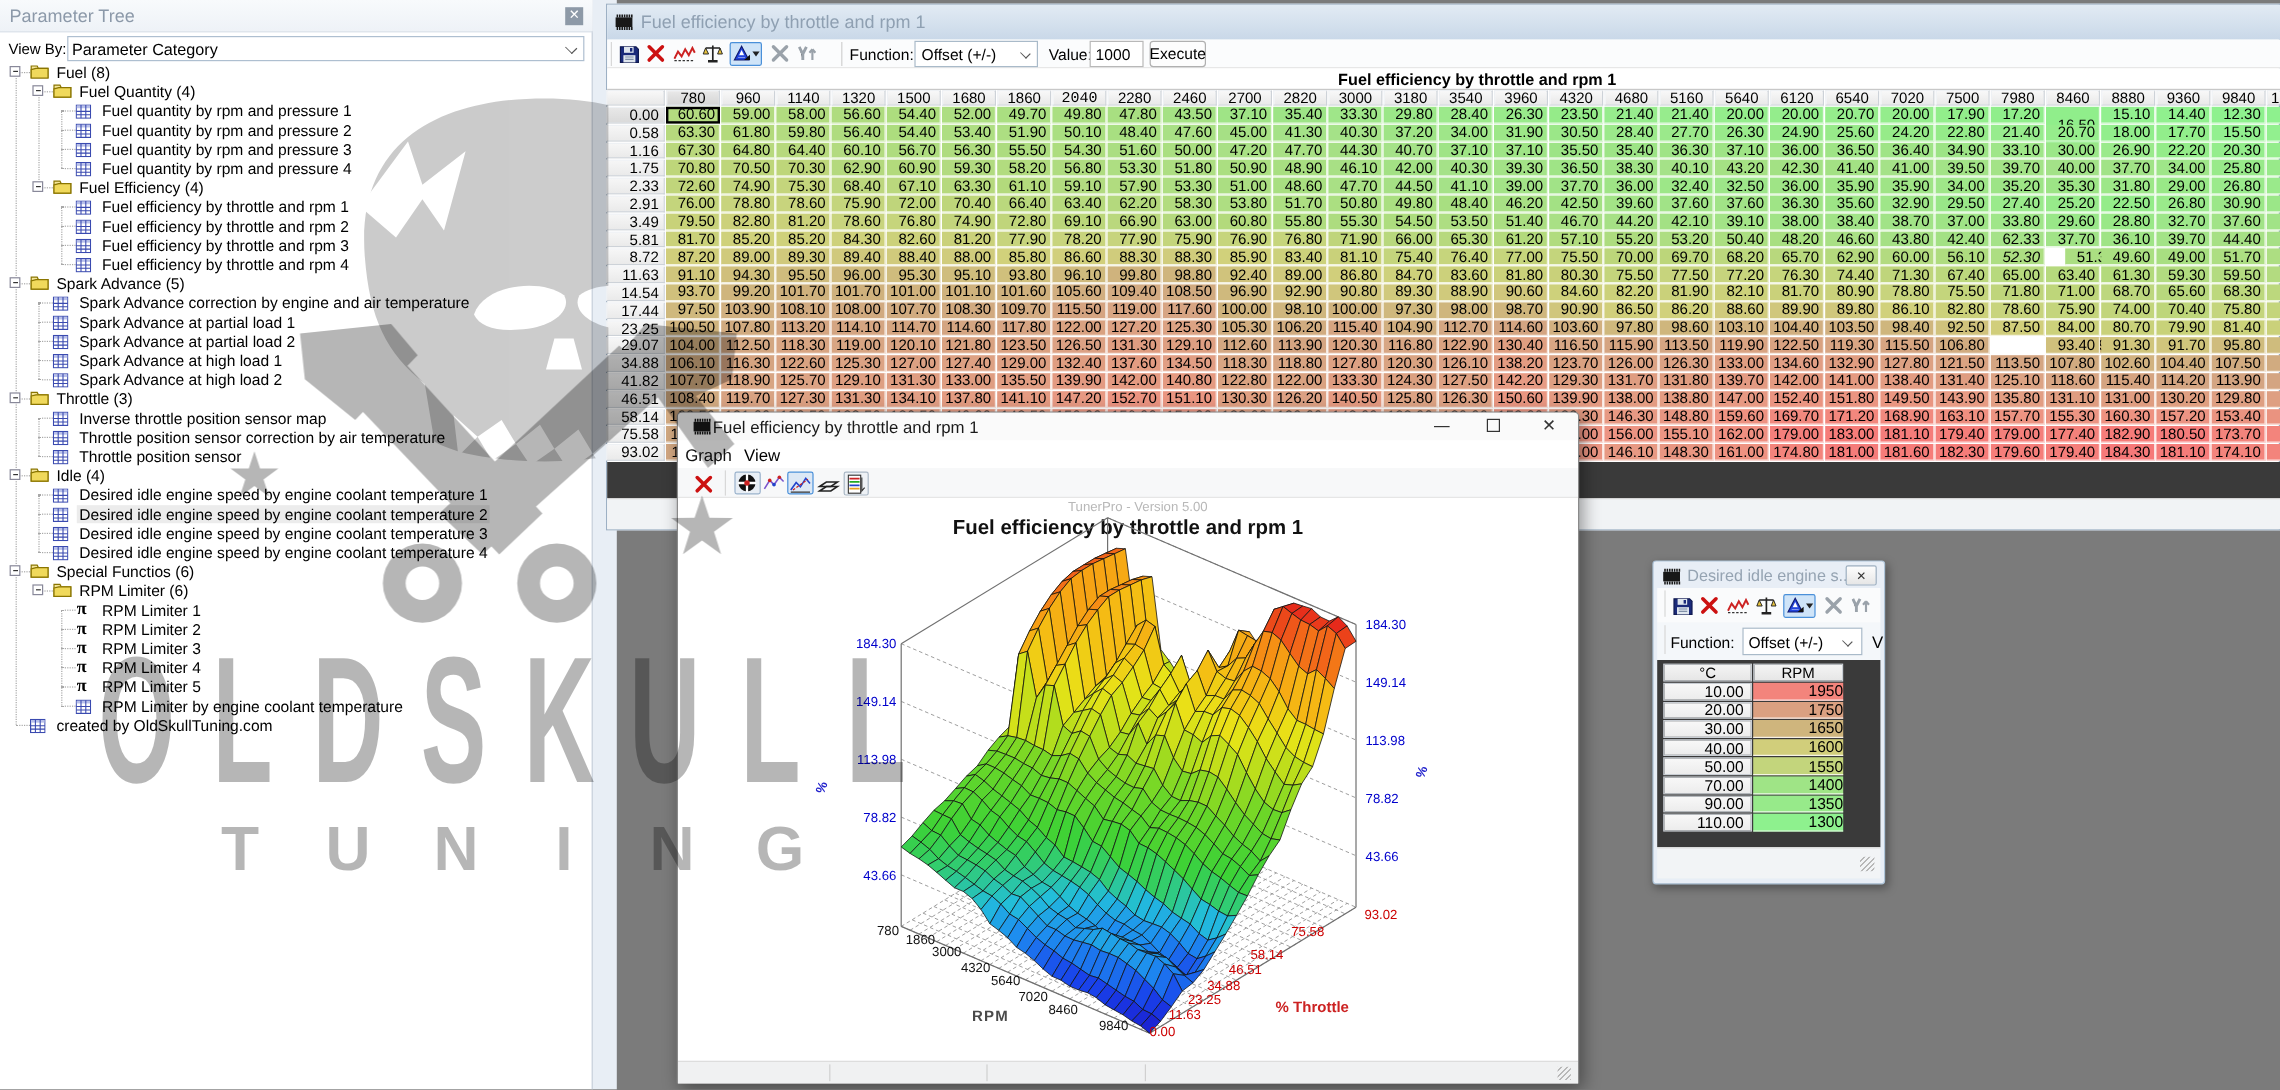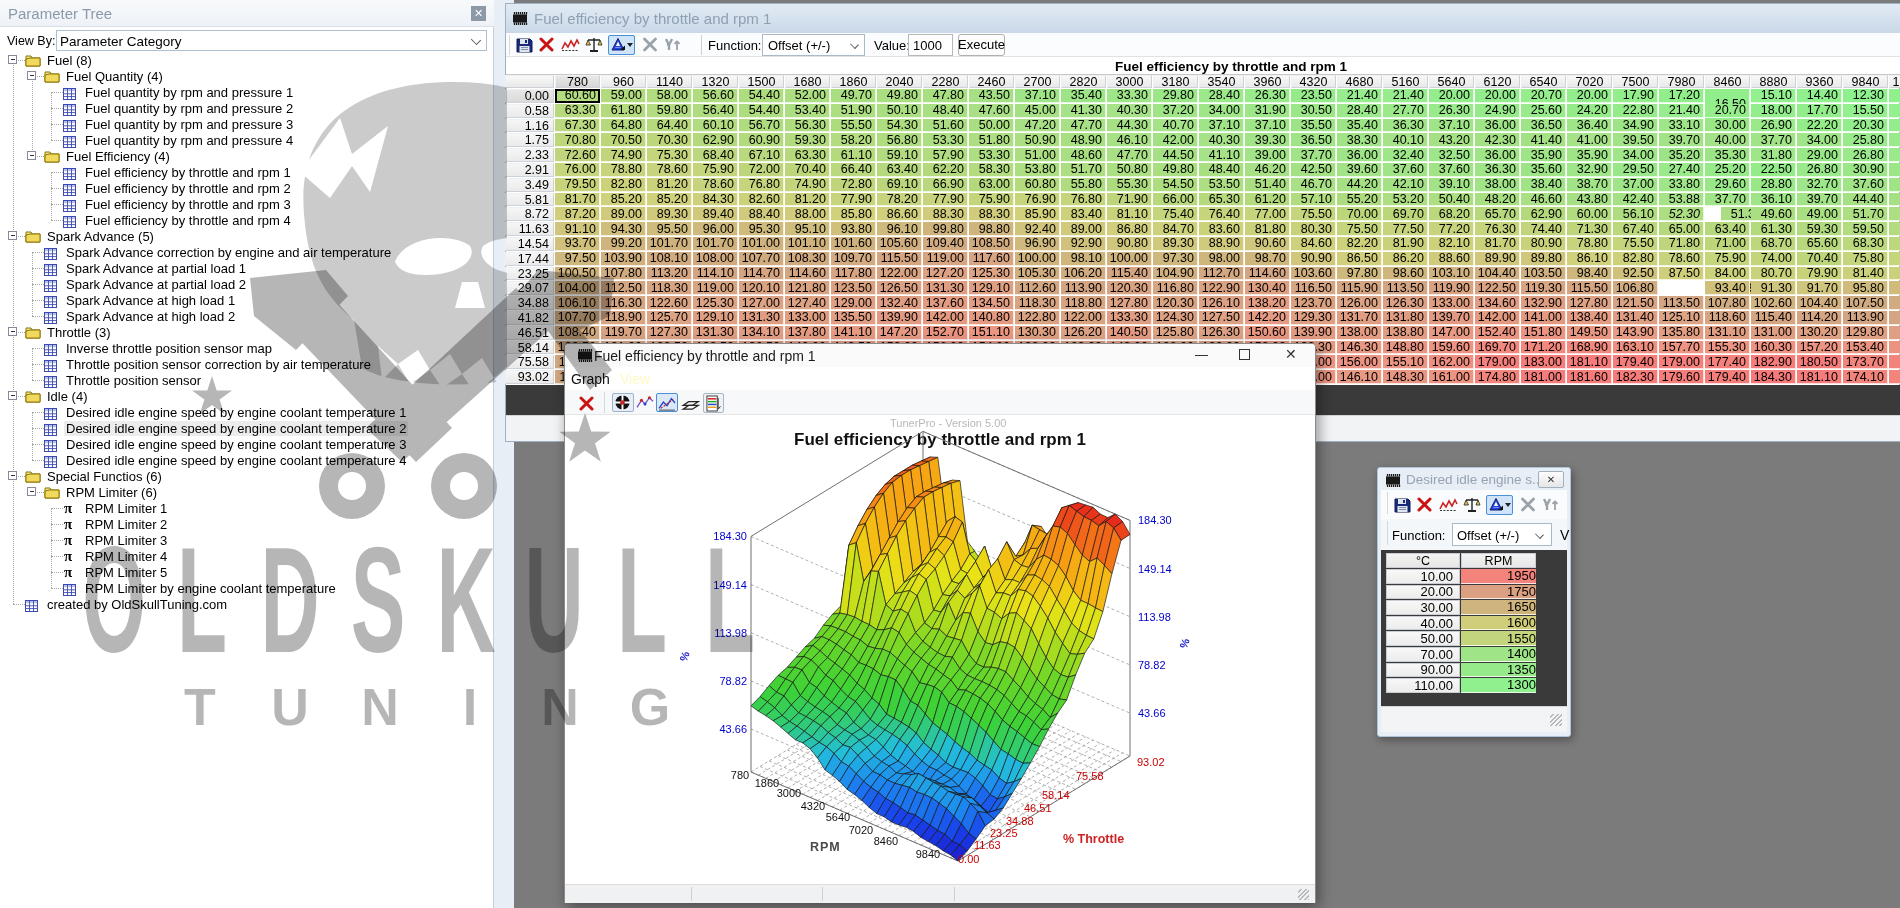--- a/index.html
+++ b/index.html
@@ -343,21 +343,21 @@
 <div style="position:absolute;left:506px;top:57px;width:1394px;height:18px;background:#fff;border-bottom:1px solid #c8c8c8"></div>
 <div style="position:absolute;left:1231px;top:59px;transform:translateX(-50%);font-size:13.5px;font-weight:bold;color:#000;white-space:nowrap">Fuel efficiency by throttle and rpm 1</div>
 <div class="hc" style="left:505px;top:75px;width:49px;height:13px"></div>
 <div class="hc" style="left:555px;top:75px;width:45px;height:13px;background:linear-gradient(#e8e8e8,#d6d6d6);">780</div>
 <div class="hc" style="left:601px;top:75px;width:45px;height:13px;">960</div>
 <div class="hc" style="left:647px;top:75px;width:45px;height:13px;">1140</div>
 <div class="hc" style="left:693px;top:75px;width:45px;height:13px;">1320</div>
 <div class="hc" style="left:739px;top:75px;width:45px;height:13px;">1500</div>
 <div class="hc" style="left:785px;top:75px;width:45px;height:13px;">1680</div>
 <div class="hc" style="left:831px;top:75px;width:45px;height:13px;">1860</div>
-<div class="hc" style="left:877px;top:75px;width:45px;height:13px;">2040</div>
+<div class="hc" style="left:877px;top:75px;width:45px;height:13px;font-family:Liberation Mono, monospace;">2040</div>
 <div class="hc" style="left:923px;top:75px;width:45px;height:13px;">2280</div>
 <div class="hc" style="left:969px;top:75px;width:45px;height:13px;">2460</div>
 <div class="hc" style="left:1015px;top:75px;width:45px;height:13px;">2700</div>
 <div class="hc" style="left:1061px;top:75px;width:45px;height:13px;">2820</div>
 <div class="hc" style="left:1107px;top:75px;width:45px;height:13px;">3000</div>
 <div class="hc" style="left:1153px;top:75px;width:45px;height:13px;">3180</div>
 <div class="hc" style="left:1199px;top:75px;width:45px;height:13px;">3540</div>
 <div class="hc" style="left:1245px;top:75px;width:45px;height:13px;">3960</div>
 <div class="hc" style="left:1291px;top:75px;width:45px;height:13px;">4320</div>
 <div class="hc" style="left:1337px;top:75px;width:45px;height:13px;">4680</div>
@@ -608,21 +608,21 @@
 <div class="dc" style="left:1199px;top:192.6px;width:45px;height:13.8px;background:hsl(82,55%,67%);">65.30</div>
 <div class="dc" style="left:1245px;top:192.6px;width:45px;height:13.8px;background:hsl(85,56%,67%);">61.20</div>
 <div class="dc" style="left:1291px;top:192.6px;width:45px;height:13.8px;background:hsl(88,57%,68%);">57.10</div>
 <div class="dc" style="left:1337px;top:192.6px;width:45px;height:13.8px;background:hsl(90,57%,68%);">55.20</div>
 <div class="dc" style="left:1383px;top:192.6px;width:45px;height:13.8px;background:hsl(91,58%,69%);">53.20</div>
 <div class="dc" style="left:1429px;top:192.6px;width:45px;height:13.8px;background:hsl(93,59%,69%);">50.40</div>
 <div class="dc" style="left:1475px;top:192.6px;width:45px;height:13.8px;background:hsl(95,59%,69%);">48.20</div>
 <div class="dc" style="left:1521px;top:192.6px;width:45px;height:13.8px;background:hsl(96,60%,70%);">46.60</div>
 <div class="dc" style="left:1567px;top:192.6px;width:45px;height:13.8px;background:hsl(99,60%,70%);">43.80</div>
 <div class="dc" style="left:1613px;top:192.6px;width:45px;height:13.8px;background:hsl(100,61%,70%);">42.40</div>
-<div class="dc" style="left:1659px;top:192.6px;width:45px;height:13.8px;background:hsl(101,61%,71%);">53.88</div>
+<div class="dc" style="left:1659px;top:192.6px;width:45px;height:13.8px;background:hsl(101,61%,71%);">62.33</div>
 <div class="dc" style="left:1705px;top:192.6px;width:45px;height:13.8px;background:hsl(103,62%,71%);">37.70</div>
 <div class="dc" style="left:1751px;top:192.6px;width:45px;height:13.8px;background:hsl(104,63%,71%);">36.10</div>
 <div class="dc" style="left:1797px;top:192.6px;width:45px;height:13.8px;background:hsl(102,62%,71%);">39.70</div>
 <div class="dc" style="left:1843px;top:192.6px;width:45px;height:13.8px;background:hsl(98,60%,70%);">44.40</div>
 <div class="dc" style="left:1889px;top:192.6px;width:14px;height:13.8px;background:hsl(98,60%,70%)"></div>
 <div class="rh" style="left:505px;top:207.4px;width:49px;height:13.8px;">8.72</div>
 <div class="dc" style="left:555px;top:207.4px;width:45px;height:13.8px;background:hsl(58,48%,65%);">87.20</div>
 <div class="dc" style="left:601px;top:207.4px;width:45px;height:13.8px;background:hsl(56,47%,65%);">89.00</div>
 <div class="dc" style="left:647px;top:207.4px;width:45px;height:13.8px;background:hsl(55,47%,65%);">89.30</div>
 <div class="dc" style="left:693px;top:207.4px;width:45px;height:13.8px;background:hsl(55,47%,65%);">89.40</div>
@@ -1101,21 +1101,21 @@
         <line x1="15.5" y1="1" x2="15.5" y2="3.5"></line>
         <line x1="15.5" y1="11.5" x2="15.5" y2="14"></line>
       </g>
     </svg></div>
 <div style="position:absolute;left:594px;top:348px;font-size:14px;color:#1a1a1a">Fuel efficiency by throttle and rpm 1</div>
 <div style="position:absolute;left:1195px;top:355px;width:13px;height:1.4px;background:#333"></div>
 <div style="position:absolute;left:1239px;top:349px;width:11px;height:11px;border:1.2px solid #333"></div>
 <div style="position:absolute;left:1285px;top:346px;font-size:14px;color:#333">✕</div>
 <div style="position:absolute;left:565px;top:367px;width:750px;height:23px;background:#fff"></div>
 <div style="position:absolute;left:571px;top:371px;font-size:14px;color:#111">Graph</div>
-<div style="position:absolute;left:620px;top:371px;font-size:14px;color:#fef9c3">View</div>
+<div style="position:absolute;left:620px;top:371px;font-size:14px;color:#000000">View</div>
 <div style="position:absolute;left:565px;top:390px;width:750px;height:25px;background:#f7f8f9;border-bottom:1px solid #e6e6e6"></div>
 <div style="position:absolute;left:579px;top:396px"><svg width="15" height="15" viewBox="0 0 15 15">
       <path d="M2 2 L13 13 M13 2 L2 13" stroke="#cc1111" stroke-width="3" stroke-linecap="round"></path>
     </svg></div>
 <div style="position:absolute;left:604px;top:392px;width:1px;height:21px;background:#d8d8d8"></div>
 <div style="position:absolute;left:612px;top:393px;width:22px;height:19px;background:#e8eef5;border:1px solid #9ab2cc;border-radius:2px"></div>
 <div style="position:absolute;left:614px;top:394px"><svg width="17" height="17" viewBox="0 0 18 18">
       <circle cx="9" cy="9" r="7.5" fill="#111"></circle>
       <path d="M9 1 V17 M1 9 H17" stroke="#fff" stroke-width="2"></path>
       <circle cx="9" cy="9" r="2.4" fill="#cc2222"></circle>

